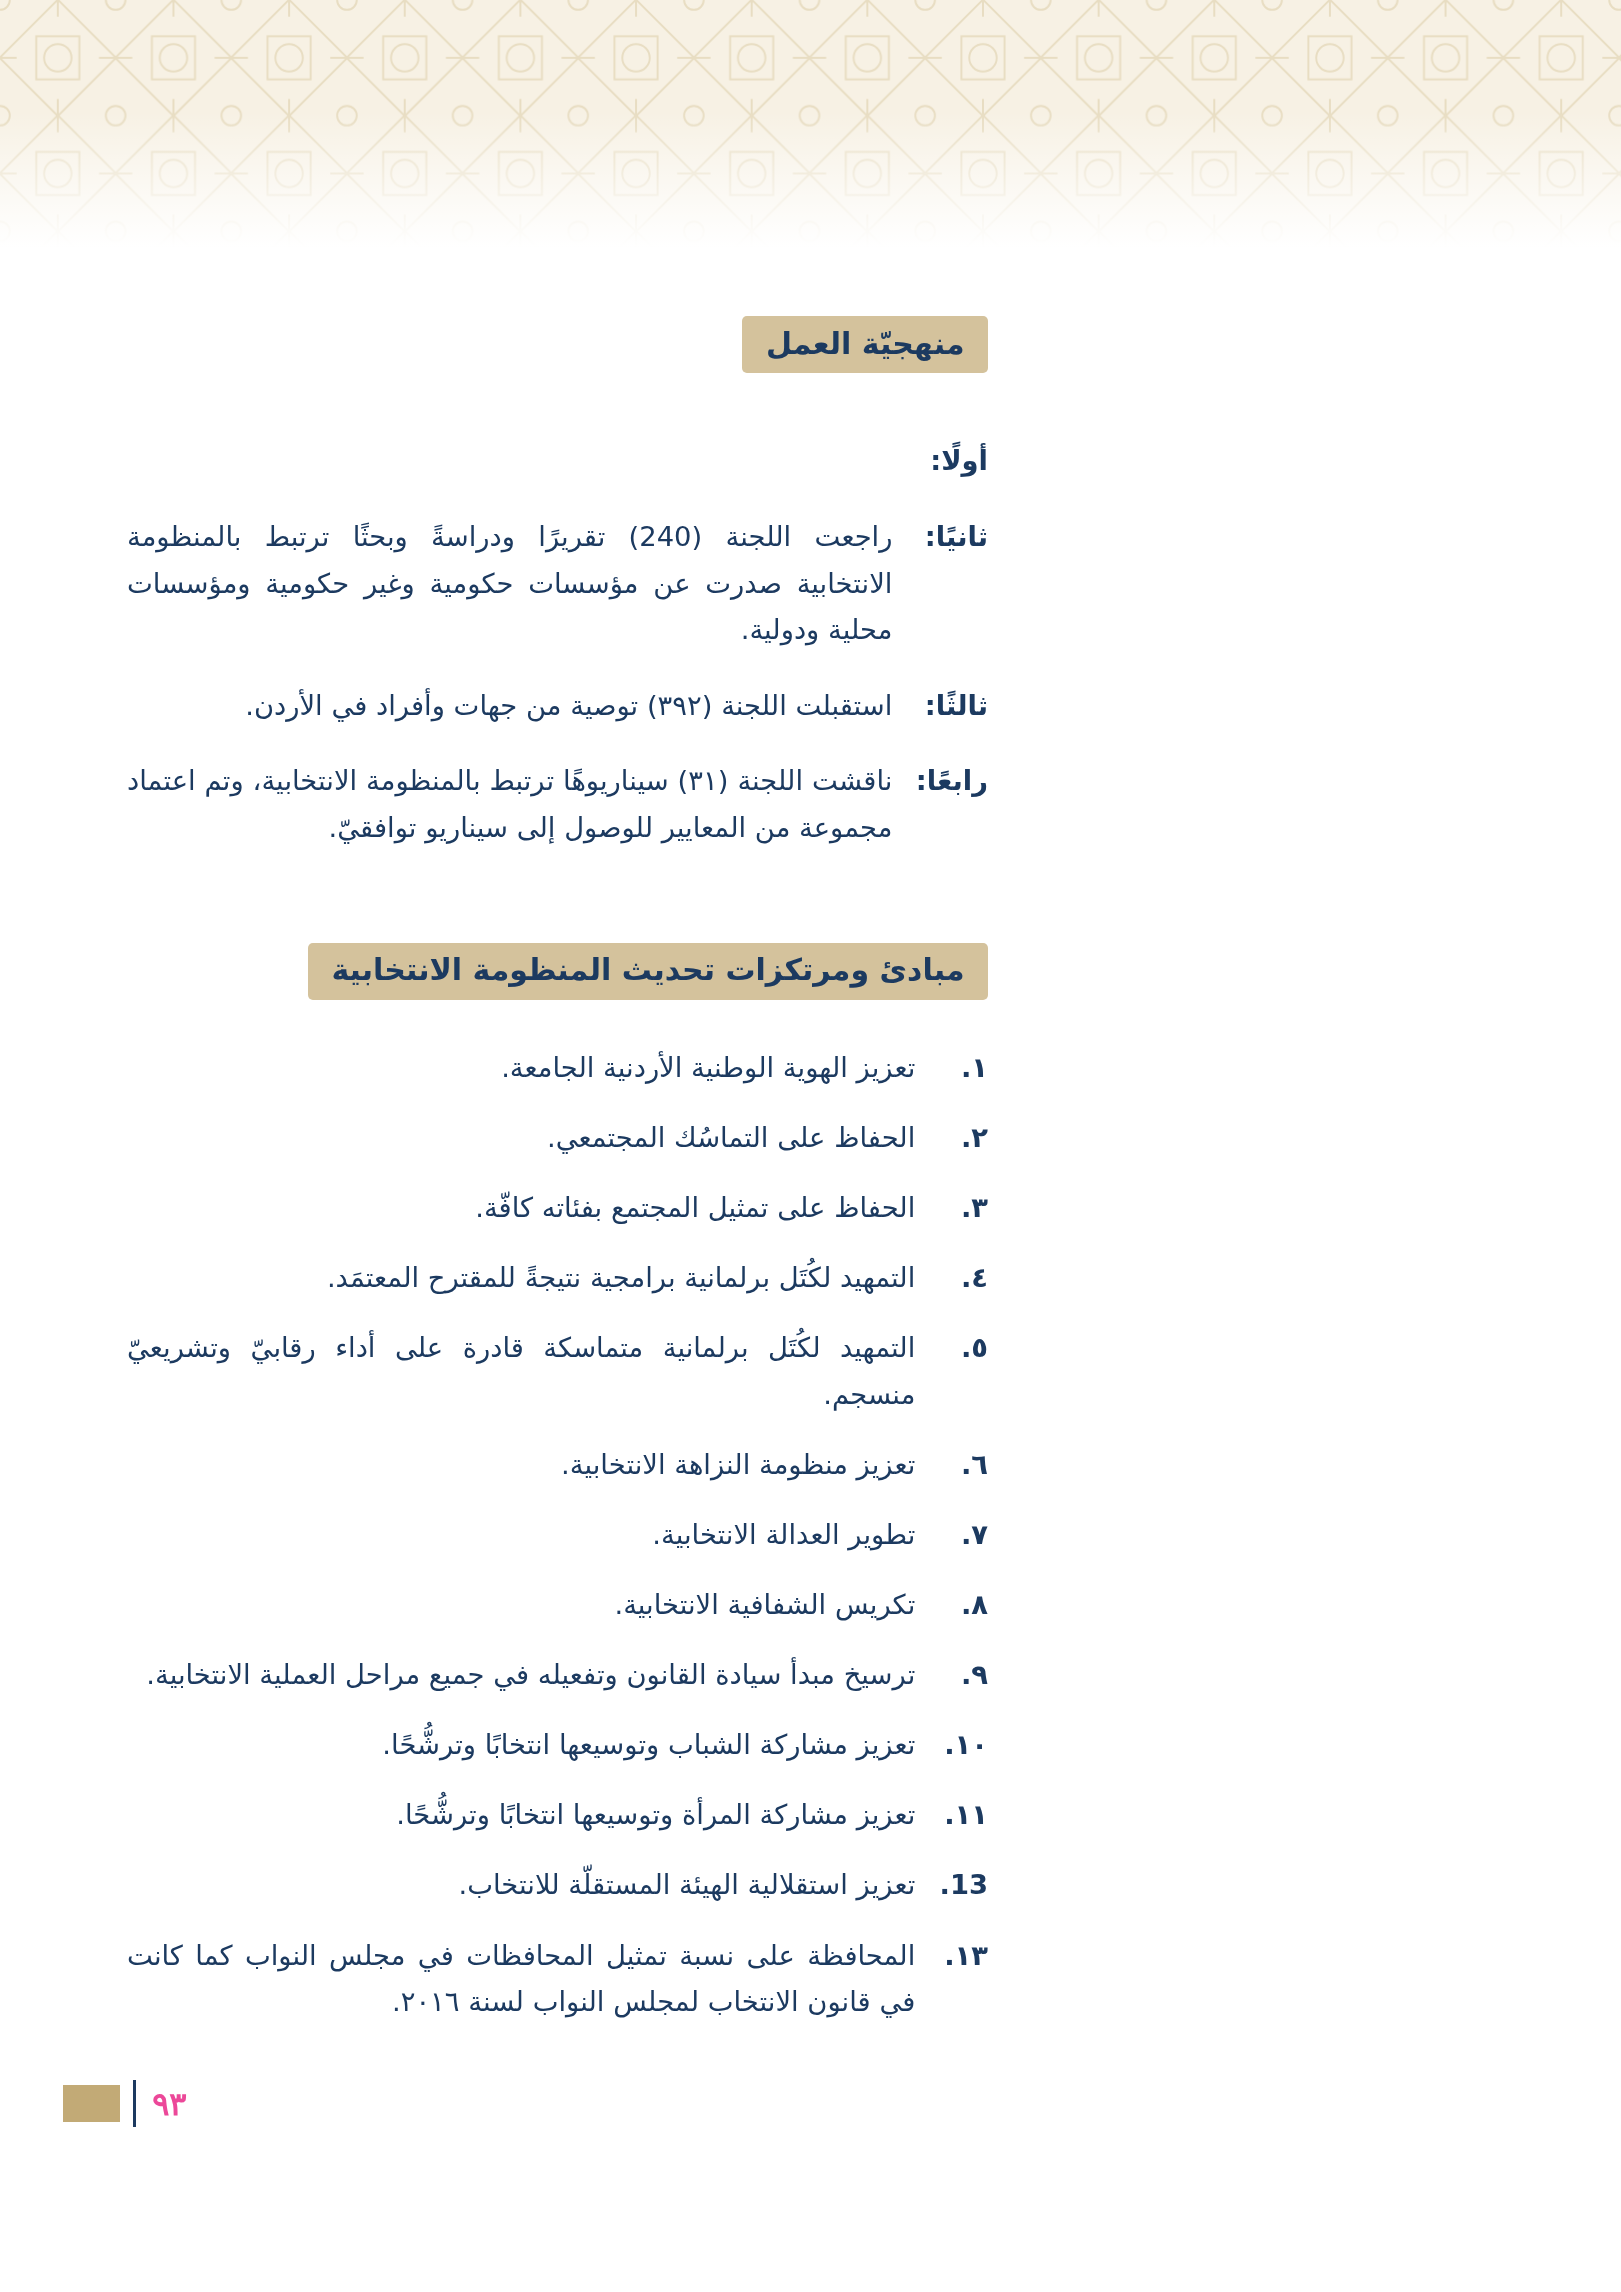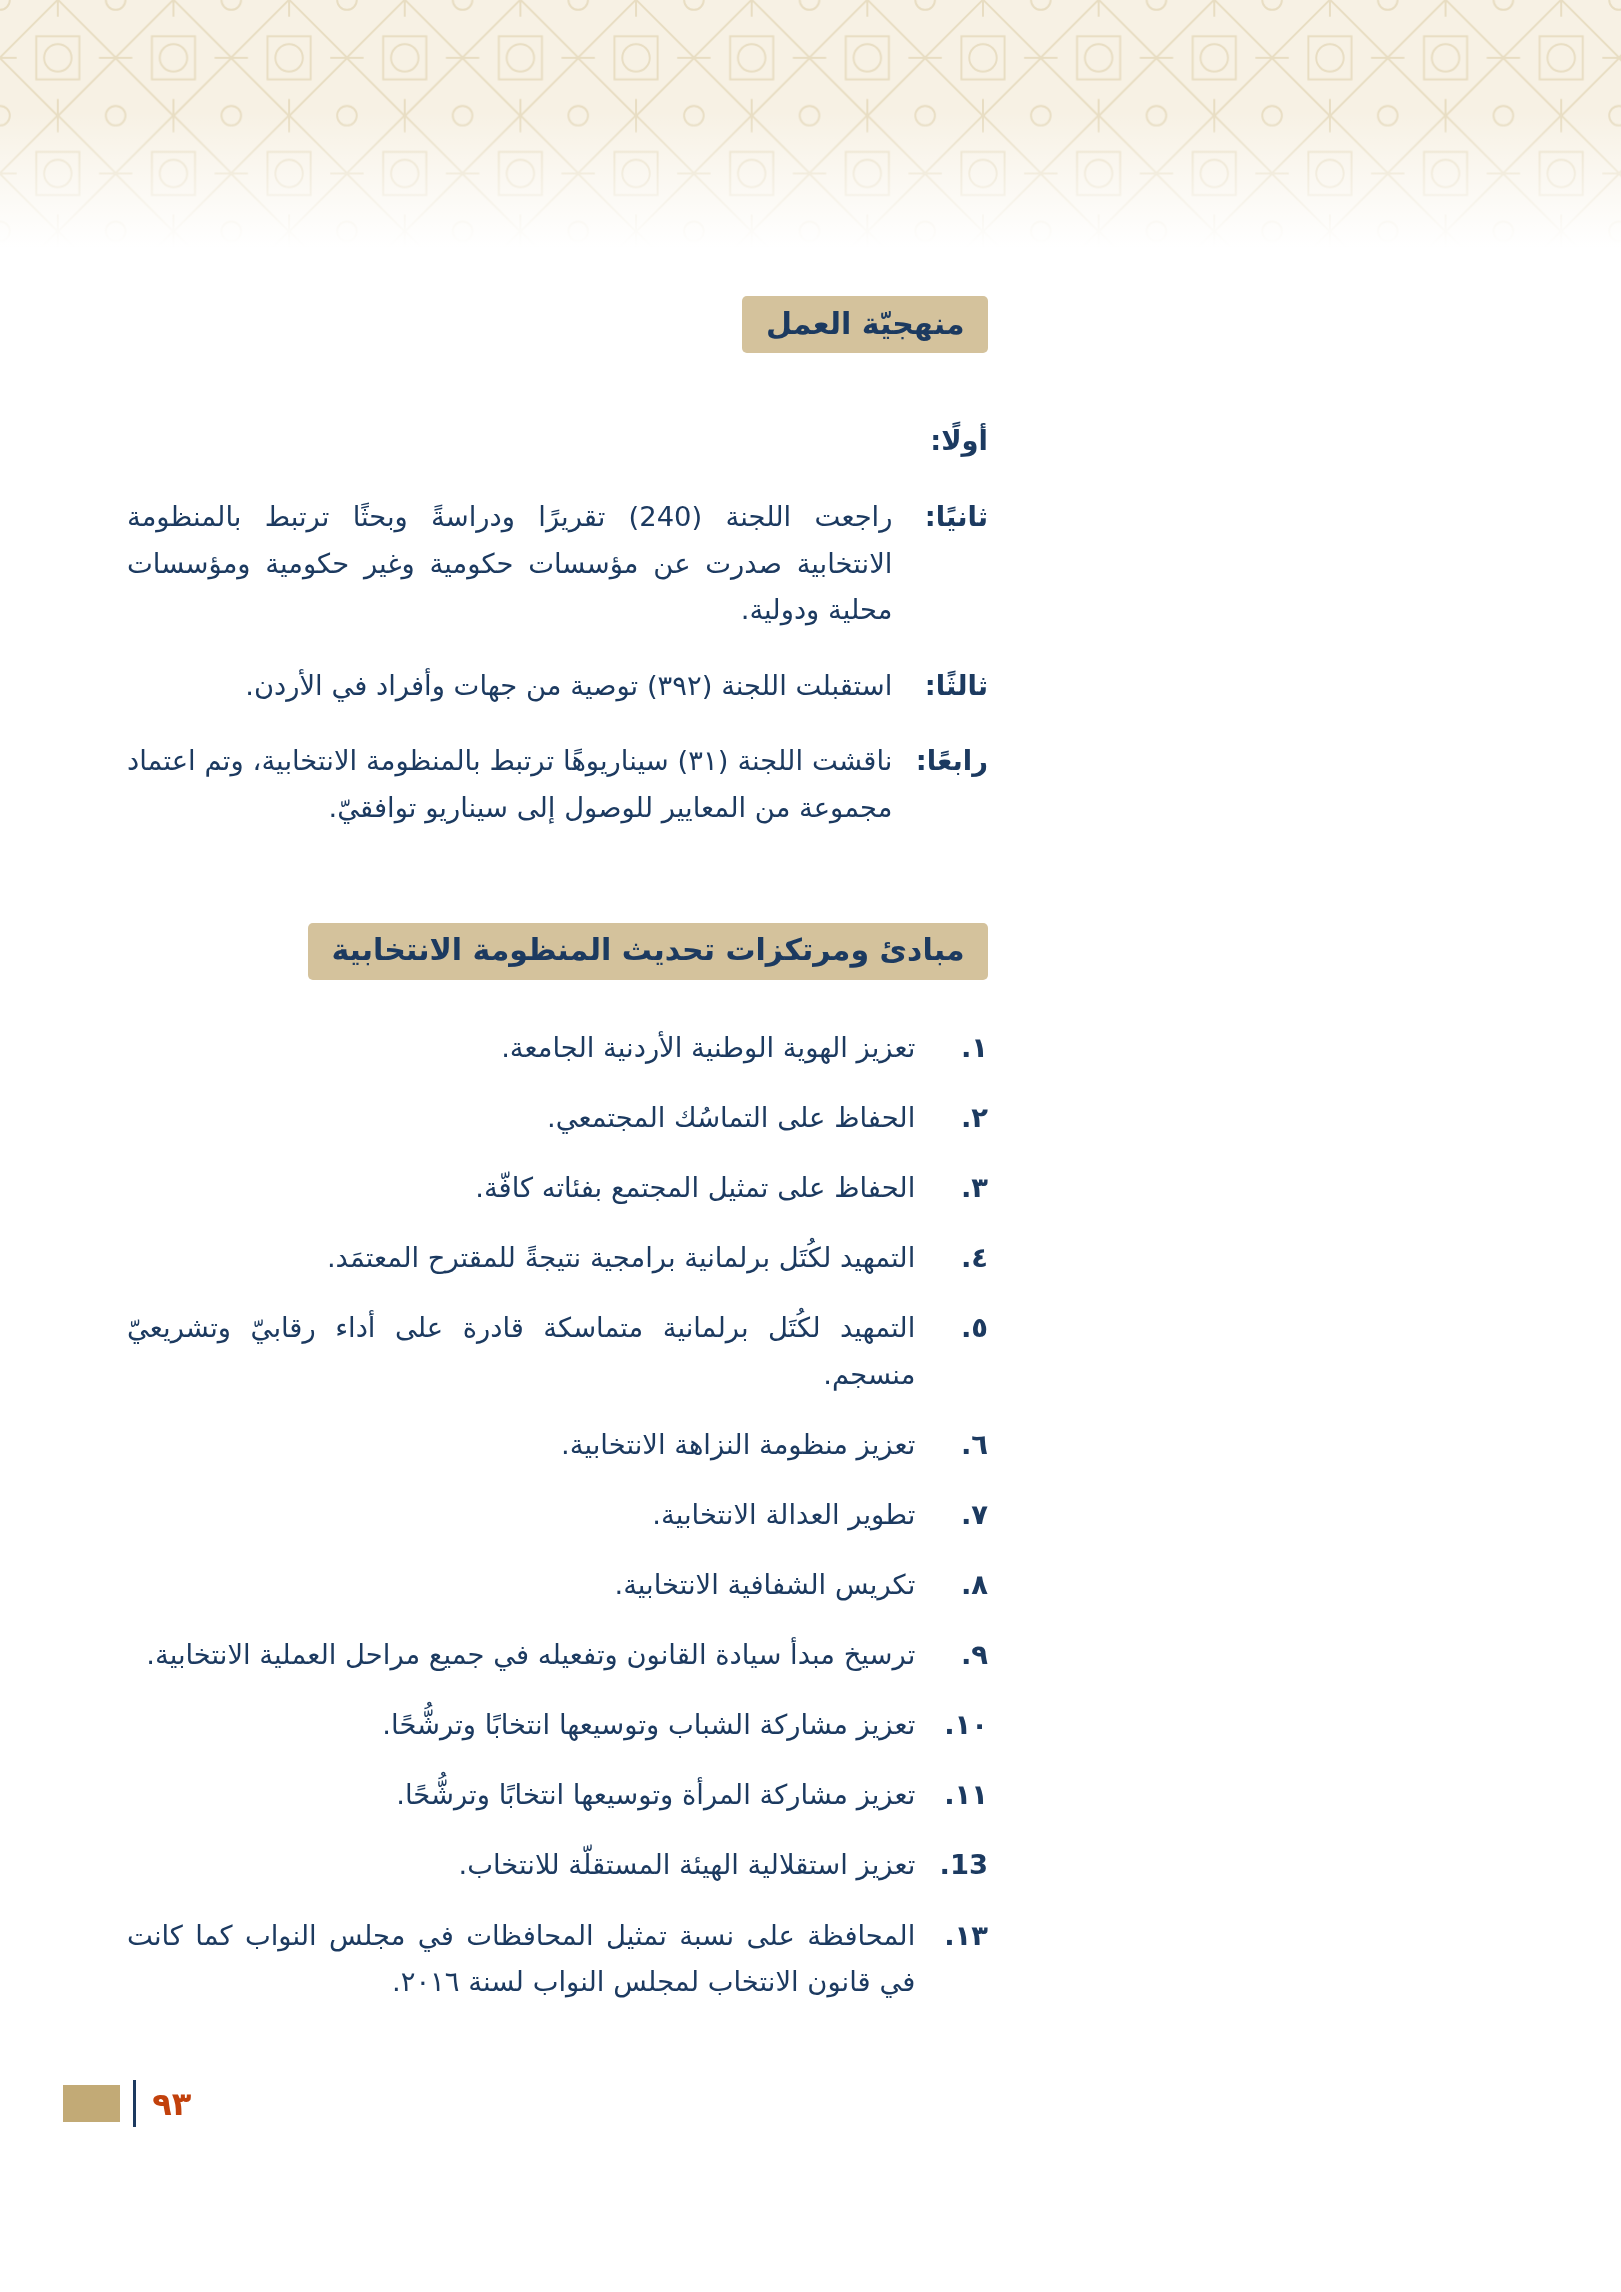--- a/index.html
+++ b/index.html
@@ -30,20 +30,21 @@
     position:absolute; top:296px; left:127px; width:861px;
     direction:rtl; color:#1c3a60;
   }
   .section-heading {
     width:fit-content;
     background:#d4c29c; color:#1c3a60;
     font-size:30px; font-weight:bold;
     padding:9.8px 23.5px 12.7px 23.5px;
     border-radius:4.9px;
     margin-bottom:65px;
+    margin-top:20px;
   }
   .section-heading.second { margin-top:91px; margin-bottom:45px; }
 
   .m-item {
     display:flex; gap:17.6px; margin-bottom:29px;
     font-size:27.4px; line-height:1.7;
   }
   .m-label { font-weight:bold; white-space:nowrap; min-width:78px; }
   .m-text { flex:1; text-align:justify; }
 
@@ -54,21 +55,21 @@
   .p-num { font-weight:bold; min-width:57px; white-space:nowrap; }
   .p-text { flex:1; text-align:justify; }
 
   
   .page-footer {
     position:absolute; top:2080px; left:63px;
     display:flex; align-items:center; direction:ltr; gap:12.7px;
   }
   .footer-block { width:57px; height:37px; background:#c2aa76; }
   .footer-bar { width:2.9px; height:47px; background:#1c3a60; }
-  .footer-num { font-size:32px; font-weight:bold; color:#c2410c; direction:rtl; padding-left:3.9px; }
+  .footer-num { font-size:32px; font-weight:bold; color:#ec4899; direction:rtl; padding-left:3.9px;font-family:Liberation Serif, serif; }
 </style>
 </head>
 <body>
 
 <div class="page">
 
   <div class="band">
     <svg width="1621" height="247" xmlns="http://www.w3.org/2000/svg" viewBox="0 0 1654 252">
       <defs>
         <pattern id="geo" width="118" height="118" patternUnits="userSpaceOnUse">

